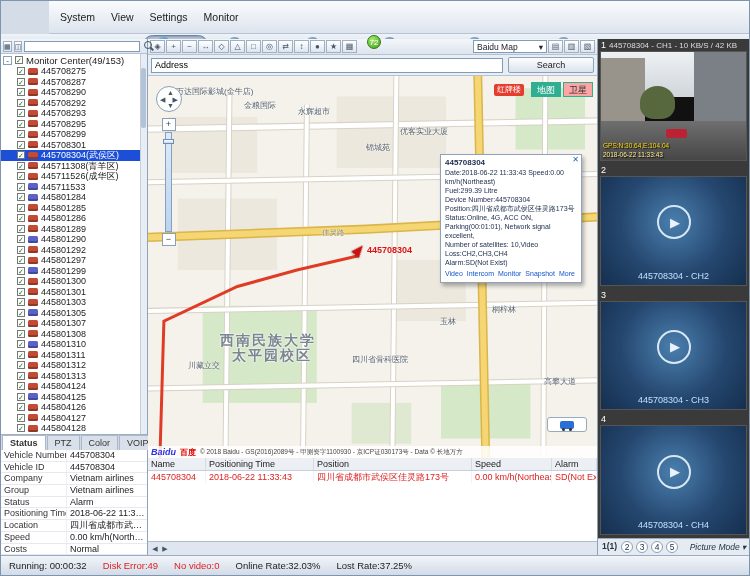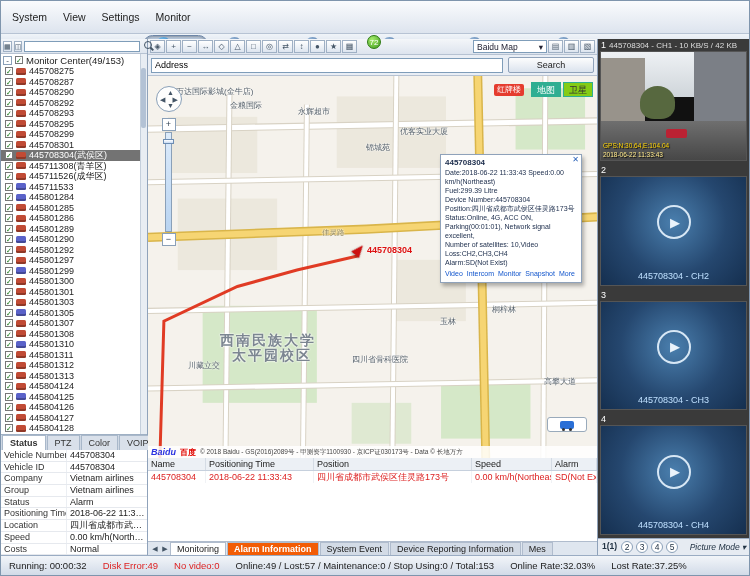--- a/index.html
+++ b/index.html
@@ -1,21 +1,21 @@
 <!DOCTYPE html>
 <html><head>
 <meta charset="utf-8">
 <style>
   * { box-sizing: border-box; margin: 0; padding: 0; }
   html,body { width:750px; height:576px; }
   body { font-family:"Liberation Sans", sans-serif; background:#c7d2e0; overflow:hidden; }
   .app { position:relative; width:750px; height:576px; background:#d4dce8; border:1px solid #7f95ad; overflow:hidden; font-size:11px; color:#222; }
 
   
-  .menubar { height:30px; background:linear-gradient(#fafbfd,#dde4ee); border-bottom:1px solid #b7c3d4; display:flex; align-items:center; padding:16px 3px; }
+  .menubar { height:30px; background:linear-gradient(#fafbfd,#dde4ee); border-bottom:1px solid #b7c3d4; display:flex; align-items:center; padding:16px 3px;margin-left:48px; }
   .menu-item { padding:0 8px; font-size:10.5px; line-height:15px; cursor:default; }
 
   
   .toolbar { position:relative; height:22px; background:linear-gradient(#f0f4f9,#c6d2e2); border-bottom:1px solid #9aacc3; display:flex; align-items:center; }
   .toolbar-spacer { width:142px; }
   .tbtn { display:flex; align-items:center; gap:4px; height:19px; padding:0 12px; margin-right:6px; border-radius:10px; border:1px solid transparent; font-size:10.5px; color:#24364f; }
   .tbtn.active { background:linear-gradient(#bccbde,#8ca4c2); border-color:#6d86a8; box-shadow:inset 0 1px 2px rgba(0,0,0,.25); color:#0d1f38; }
   .tbtn-icon { width:15px; height:15px; border-radius:50%; background:radial-gradient(circle at 35% 30%, #9dbcdd, #3d6596); color:#fff; font-size:8px; line-height:15px; text-align:center; }
   .tbtn.active .tbtn-icon { background:radial-gradient(circle at 35% 30%, #7cc4f0, #1f69b0); }
   .badge { position:absolute; left:366px; top:1px; width:14px; height:14px; border-radius:50%; background:radial-gradient(circle at 35% 30%, #a7ee6d, #3f9a1e); border:1px solid #2d7a12; color:#fff; font-size:8px; line-height:13px; text-align:center; z-index:3; }
@@ -29,22 +29,22 @@
   .lt-icon { width:13px; height:11px; border:1px solid #9fb0c4; background:linear-gradient(#fff,#dde5ef); font-size:7px; color:#456; text-align:center; line-height:10px; }
   .search-input { flex:1; height:11px; border:1px solid #7f9db9; font-size:8px; padding:0 2px; font-family:"Liberation Sans",sans-serif; }
   .mag { position:relative; width:12px; height:12px; }
   .mag::before { content:""; position:absolute; left:2px; top:1px; width:6px; height:6px; border:1.4px solid #456; border-radius:50%; }
   .mag::after { content:""; position:absolute; left:8px; top:8px; width:4px; height:1.6px; background:#456; transform:rotate(45deg); }
 
   .tree { flex:1; position:relative; overflow:hidden; background:#fff; }
   .tree-root { display:flex; align-items:center; gap:3px; height:12px; font-size:9.5px; padding-left:2px; white-space:nowrap; }
   .expander { width:9px; height:9px; border:1px solid #8aa0b8; background:#fff; font-size:8px; line-height:7px; text-align:center; color:#345; }
   .checkbox { width:8px; height:8px; border:1px solid #777; background:#fff; font-size:7px; line-height:7px; text-align:center; color:#1a7a1a; flex:0 0 auto; }
-  .device { display:flex; align-items:center; gap:3px; height:10.5px; font-size:9px; line-height:10.5px; padding-left:4px; white-space:nowrap; cursor:default; }
-  .device.selected { background:#737373; color:#fff; }
+  .device { display:flex; align-items:center; gap:3px; height:10.5px; font-size:9px; line-height:10.5px; padding-left:16px; white-space:nowrap; cursor:default; }
+  .device.selected { background:#1d4ed8; color:#fff; }
   .veh-icon { width:10px; height:7px; border-radius:1.5px; box-shadow:inset 0 -2px 0 rgba(0,0,0,.25); flex:0 0 auto; }
   .tree-scroll { position:absolute; right:0; top:0; bottom:0; width:7px; background:#e8edf3; border-left:1px solid #c4cfdc; }
   .tree-thumb { position:absolute; right:1px; top:14px; width:5px; height:60px; background:#b3c2d5; border-radius:2px; }
 
   .props { height:121px; border-top:1px solid #9fb0c4; background:#fff; display:flex; flex-direction:column; }
   .ptabs { height:15px; display:flex; background:#cfd8e4; padding-left:1px; }
   .ptab { padding:0 7px; font-size:9px; line-height:14px; background:#d9e0ea; border:1px solid #a9b8ca; border-bottom:none; margin-right:1px; color:#333; }
   .ptab.active { background:#fff; font-weight:bold; }
   .prow { display:flex; height:11.7px; line-height:11.7px; border-bottom:1px solid #e6e9ee; font-size:9px; }
   .prow-label { width:66px; padding-left:3px; color:#333; border-right:1px solid #eceff3; overflow:hidden; white-space:nowrap; }
@@ -62,21 +62,21 @@
   .search-btn { width:86px; height:16px; border:1px solid #8fa2ba; background:linear-gradient(#fdfdfd,#dbe3ee); font-size:9px; text-align:center; line-height:14px; border-radius:2px; }
 
   .map { position:relative; flex:1; background:#f5f2ec; overflow:hidden; }
   .map svg.roads { position:absolute; inset:0; width:100%; height:100%; }
   .map-label { position:absolute; font-size:8px; color:#55606a; white-space:nowrap; text-shadow:0 0 2px #fff, 0 0 2px #fff; z-index:2; }
   .map-label.big { font-size:14px; font-weight:bold; color:#7c8691; letter-spacing:2px; }
   .map-label.road { font-size:7.5px; color:#8a7f55; }
   .map-label.badge-red { background:#e53c2e; color:#fff; padding:0 3px; height:12px; line-height:12px; border-radius:2px; text-shadow:none; font-size:8px; }
 
   .type-btns { position:absolute; right:4px; top:6px; display:flex; gap:2px; z-index:4; }
-  .type-btn { padding:0 5px; height:15px; line-height:14px; font-size:9px; background:#84cc16; border:1px solid #2fae92; color:#333; }
+  .type-btn { padding:0 5px; height:15px; line-height:14px; font-size:9px; background:#fca5a5; border:1px solid #2fae92; color:#333; }
   .type-btn.sel { background:#2fae92; color:#fff; }
 
   .pan-circle { position:absolute; left:8px; top:10px; width:26px; height:26px; border-radius:50%; background:rgba(255,255,255,.9); border:1px solid #8aa0b8; z-index:4; }
   .pan-arrow { position:absolute; font-size:7px; color:#456; line-height:7px; }
   .pan-up{left:10px;top:2px}.pan-down{left:10px;bottom:2px}.pan-left{left:3px;top:9px}.pan-right{right:3px;top:9px}
   .zoom-slider { position:absolute; left:13px; top:42px; width:15px; z-index:4; text-align:center; }
   .zoom-btn { width:14px; height:13px; border:1px solid #8aa0b8; background:#fff; font-size:9px; line-height:11px; color:#345; margin:0 auto; }
   .zoom-track { width:7px; height:100px; margin:1px auto; background:linear-gradient(#dcebfb,#b9d4f1); border:1px solid #8aa0b8; position:relative; }
   .zoom-handle { position:absolute; left:-3px; top:6px; width:11px; height:5px; background:linear-gradient(#fff,#c8dcf4); border:1px solid #6d8db3; }
 
@@ -496,21 +496,21 @@
           <path d="M0,158 L220,150 L452,138" stroke="#d9b54a" stroke-width="9" fill="none"></path>
           <path d="M0,158 L220,150 L452,138" stroke="#f6d573" stroke-width="6" fill="none"></path>
           <path d="M332,0 L340,374" stroke="#d9b54a" stroke-width="9" fill="none"></path>
           <path d="M332,0 L340,374" stroke="#f6d573" stroke-width="6" fill="none"></path>
           <path d="M12,374 L16,240 L90,206 L150,190 L212,176" stroke="#e03b24" stroke-width="3" fill="none"></path>
         </svg>
 
         <div>
 
         <span class="map-label" style="left: 28px; top: 10px;">万达国际影城(金牛店)</span>
-            <span class="map-label" style="left: 82px; top: 24px;">金粮国际</span>
+            <span class="map-label" style="left: 96px; top: 24px;">金粮国际</span>
             <span class="map-label" style="left: 150px; top: 30px;">永辉超市</span>
             <span class="map-label badge-red" style="left: 346px; top: 8px;">红牌楼</span>
             <span class="map-label" style="left: 252px; top: 50px;">优客实业大厦</span>
             <span class="map-label" style="left: 218px; top: 66px;">锦城苑</span>
             <span class="map-label road" style="left: 174px; top: 152px;">佳灵路</span>
             <span class="map-label road" style="left: 320px; top: 118px;">人民南路</span>
             <span class="map-label" style="left: 338px; top: 186px;">倪家桥</span>
             <span class="map-label" style="left: 344px; top: 228px;">桐梓林</span>
             <span class="map-label" style="left: 292px; top: 240px;">玉林</span>
             <span class="map-label big" style="left: 72px; top: 256px;">西南民族大学</span>
@@ -593,28 +593,20 @@
           <span class="td c2">2018-06-22 11:33:43</span>
           <span class="td c3">四川省成都市武侯区佳灵路173号</span>
           <span class="td c4">0.00 km/h(Northeast),</span>
           <span class="td c5">SD(Not Exist)</span>
         </div>
       </div>
 
       <div class="mtabs">
         <span class="mtab-arrow">◀</span>
         <span class="mtab-arrow">▶</span>
-        <div style="display:flex">
-
-        <div class="mtab active">Monitoring</div>
-            <div class="mtab alarm">Alarm Information</div>
-            <div class="mtab">System Event</div>
-            <div class="mtab">Device Reporting Information</div>
-            <div class="mtab">Mes</div>
-          </div>
       </div>
     </div>
 
     <div class="right">
 
       <div class="tile-block">
         <div class="tile-head">
           <span class="tile-num">1</span>
           <span>445708304 - CH1 - 10 KB/S / 42 KB</span>
         </div>
@@ -681,18 +673,17 @@
         </div>
       </div>
     </div>
   </div>
 
   <div class="statusbar">
 
   <span style="color: rgb(34, 34, 34);">Running: 00:00:32</span>
       <span style="color: rgb(221, 34, 34);">Disk Error:49</span>
       <span style="color: rgb(221, 34, 34);">No video:0</span>
-      <span style="color: rgb(34, 34, 34);">Online:49 / Lost:57 / Maintenance:0 / Stop Using:0 / Total:153</span>
       <span style="color: rgb(34, 34, 34);">Online Rate:32.03%</span>
       <span style="color: rgb(34, 34, 34);">Lost Rate:37.25%</span>
     </div>
 
 </div>
 
 </body></html>

